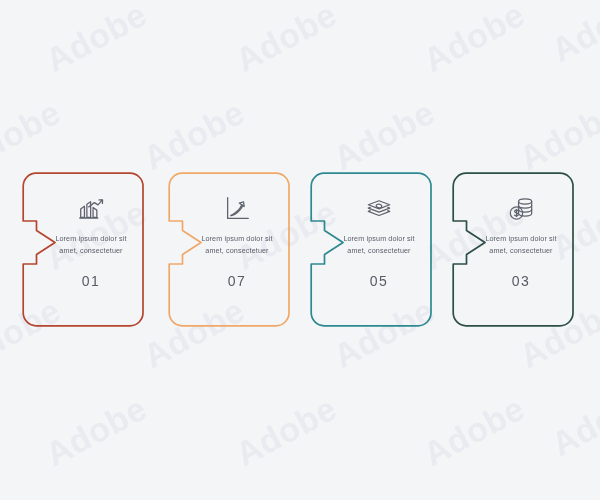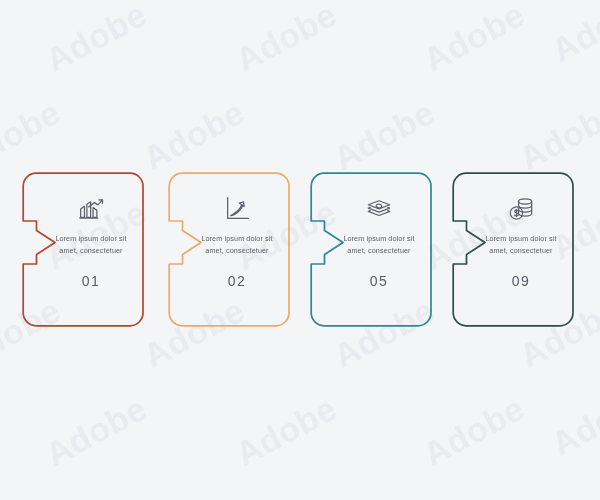--- a/index.html
+++ b/index.html
@@ -153,21 +153,21 @@
     <div class="step-content">
       <span class="step-icon">
         <svg viewBox="0 0 32 32" fill="none" stroke="#5d626c" stroke-width="1.35" stroke-linecap="round" stroke-linejoin="round">
           <path d="M6 4 V26 H28"></path>
           <path d="M9.5 23 C14 22.2 18.5 19 21.8 13.2"></path>
           <path d="M9.5 23 C15 20.2 19 16.5 21.2 11.6"></path>
           <path d="M18.4 9.6 L23.0 8.3 L23.6 13.4 Z"></path>
         </svg>
       </span>
       <div class="step-desc">Lorem ipsum dolor sit amet, consectetuer</div>
-      <div class="step-number">02</div>
+      <div class="step-number">07</div>
     </div>
   </div>
 
   <div class="step step-2">
     <svg class="step-outline" viewBox="0 0 122 155">
       <path id="shape-2" fill="none" stroke-width="1.7" stroke-linejoin="round" stroke-linecap="round" d="M 14,1.2 H 108 A 13,13 0 0 1 121,14.2 V 140.8 A 13,13 0 0 1 108,153.8 H 14 A 13,13 0 0 1 1.2,140.8 V 92.0 H 14.5 V 82.5 L 33.0,70.5 L 14.5,58.5 V 49.0 H 1.2 V 14.2 A 13,13 0 0 1 14,1.2 Z" stroke="#2d898f"></path>
     </svg>
     <div class="step-content">
       <span class="step-icon">
         <svg viewBox="0 0 32 32" fill="none" stroke="#5d626c" stroke-width="1.3" stroke-linecap="round" stroke-linejoin="round">
@@ -192,17 +192,17 @@
           <ellipse cx="20.4" cy="8.0" rx="7.0" ry="2.7"></ellipse>
           <path d="M13.4 8.0 V12.3 C13.4 13.8 16.5 15.0 20.4 15.0 C24.3 15.0 27.4 13.8 27.4 12.3 V8.0"></path>
           <path d="M13.4 12.3 V16.6 C13.4 18.1 16.5 19.3 20.4 19.3 C24.3 19.3 27.4 18.1 27.4 16.6 V12.3"></path>
           <path d="M13.4 16.6 V20.9 C13.4 22.4 16.5 23.6 20.4 23.6 C24.3 23.6 27.4 22.4 27.4 20.9 V16.6"></path>
           <circle cx="11.2" cy="20.3" r="6.6"></circle>
           <path d="M11.2 16.6 V24.0"></path>
           <path d="M13.0 18.0 C12.5 17.4 11.9 17.2 11.1 17.2 C10.0 17.2 9.2 17.8 9.2 18.7 C9.2 20.8 13.2 19.8 13.2 21.9 C13.2 22.8 12.3 23.4 11.2 23.4 C10.3 23.4 9.6 23.1 9.1 22.5"></path>
         </svg>
       </span>
       <div class="step-desc">Lorem ipsum dolor sit amet, consectetuer</div>
-      <div class="step-number">09</div>
+      <div class="step-number">03</div>
     </div>
   </div>
 
 </div>
 
 </body></html>

